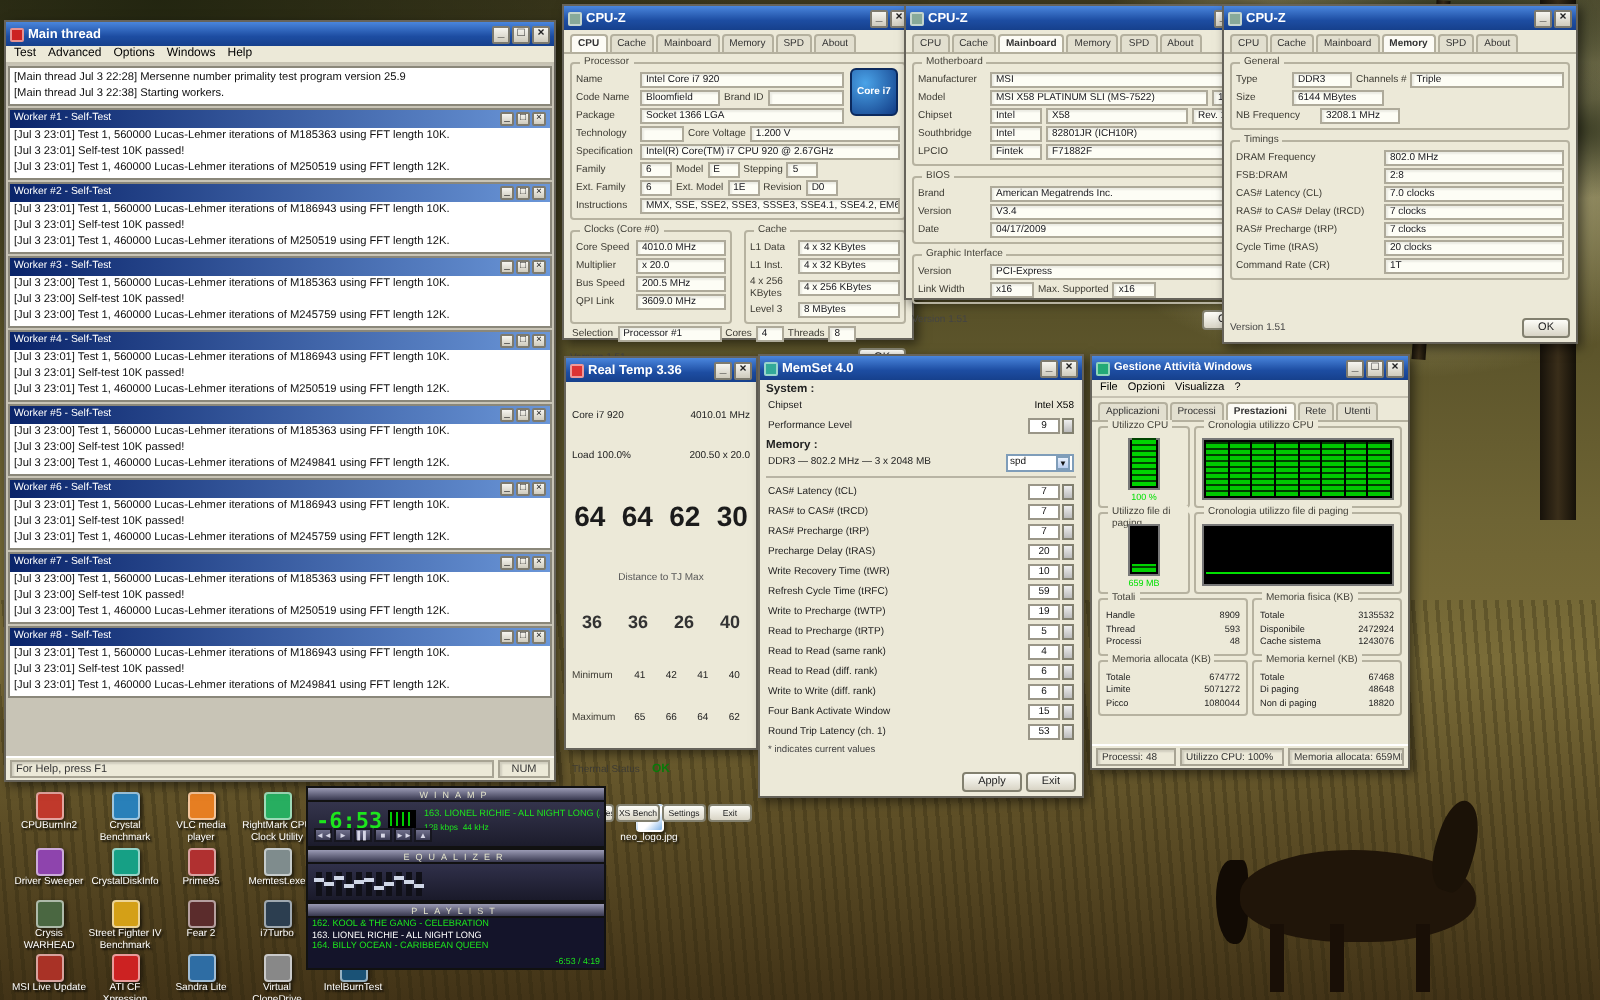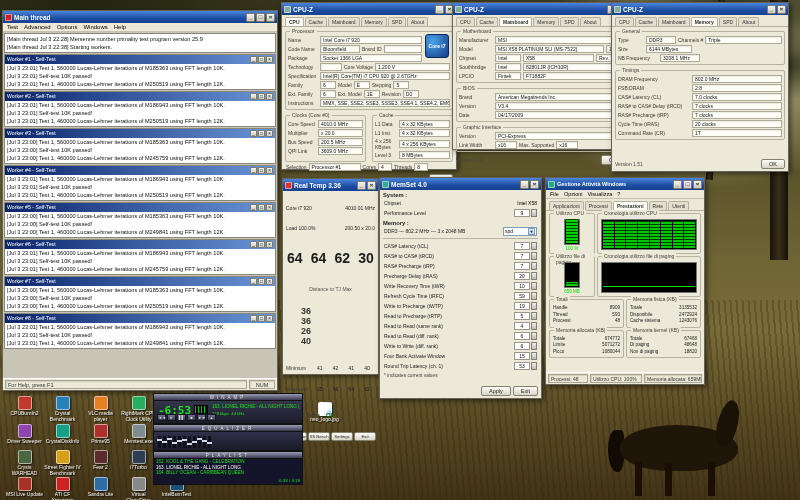--- a/index.html
+++ b/index.html
@@ -49,21 +49,21 @@
 .sbar span{border:1px solid #a8a494;box-shadow:inset 1px 1px 1px rgba(0,0,0,.12);font-size:5.5px;padding:0 2px;height:9px;line-height:8px;color:#333;white-space:nowrap;overflow:hidden;}
 
 
 .plogo{position:absolute;right:3px;top:2px;width:24px;height:24px;border-radius:3px;background:radial-gradient(circle at 30% 30%,#4aa3e8,#123c86);border:1px solid #0c2a5e;color:#fff;display:flex;align-items:center;justify-content:center;font-size:5px;font-weight:bold;text-align:center;}
 .half{display:flex;gap:0;}
 .half .grp{flex:1;}
 
 
 #realtemp .hdr{display:flex;justify-content:space-between;padding:2px 3px 0;font-size:5px;color:#222;}
 .temps{display:flex;justify-content:space-around;font-size:14px;font-weight:bold;color:#1b1b1b;margin:7px 0 3px;}
-.dists{display:flex;justify-content:center;font-size:9px;font-weight:bold;color:#333;margin:2px 18px 4px;flex-direction:column;}
+.dists{display:flex;justify-content:space-between;font-size:9px;font-weight:bold;color:#333;margin:2px 8px 4px;}
 .cl{text-align:center;font-size:5px;color:#555;margin-top:5px;}
 .mrow{display:flex;align-items:center;padding:0 3px;margin-top:3px;}
 .mrow .l{width:26px;}
 .small4{display:flex;flex:1;justify-content:space-around;font-size:5px;color:#222;}
 #rt-buttons{display:flex;gap:1px;padding:2px;margin-top:auto;}
 #rt-buttons .btn{flex:1;padding:1px 0;font-size:4.3px;overflow:hidden;white-space:nowrap;}
 
 
 #memset .sec{font-size:5.8px;font-weight:bold;padding:2px 3px 0;color:#222;}
 #memset .mr{display:flex;align-items:center;padding:0 4px;height:10px;}

